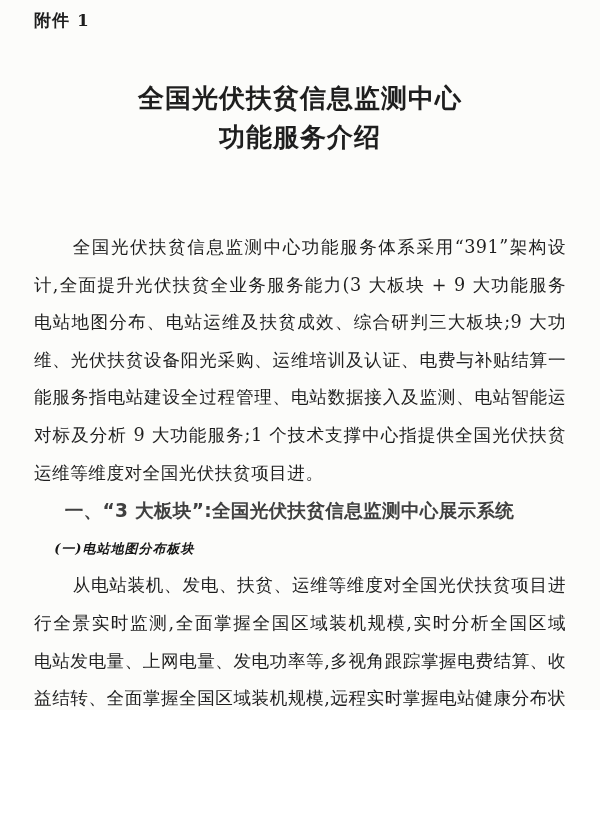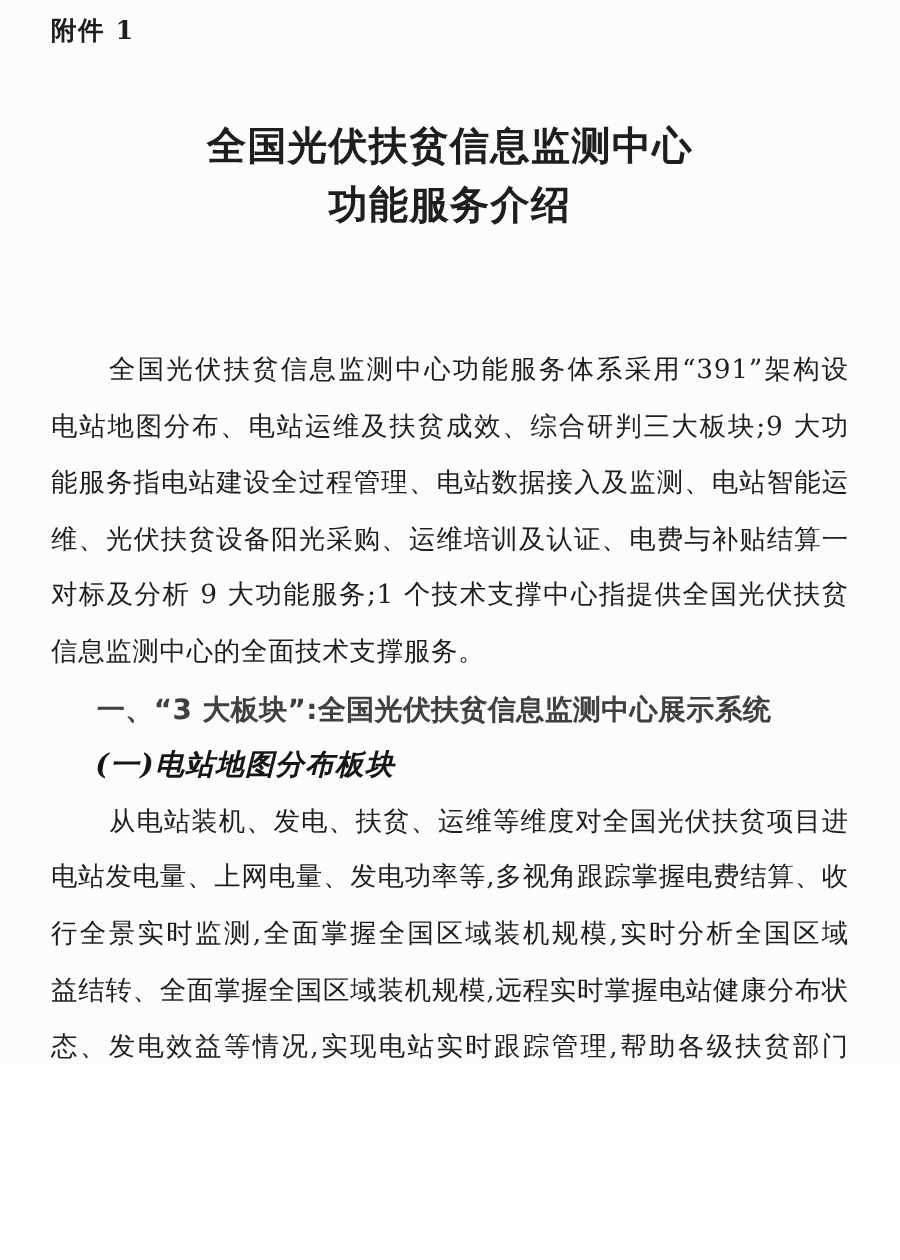--- a/index.html
+++ b/index.html
@@ -57,21 +57,21 @@
     font-size: 18.6px;
     color: #404040;
     text-align: left;
     text-align-last: left;
     text-indent: 1.65em;
     letter-spacing: 0.3px;
   }
   .line.h2line {
     font-weight: bold;
     font-style: italic;
-    font-size: 19px;
+    font-size: 13px;
     color: #161616;
     text-align: left;
     text-align-last: left;
     text-indent: 1.55em;
     letter-spacing: 1px;
   }
   .watermark {
     position: absolute;
     left: 469px;
     top: 750px;
@@ -101,32 +101,33 @@
 
   <div class="attachment">附件 1</div>
 
   <h1 class="title-block">
     <span class="title-line">全国光伏扶贫信息监测中心</span>
     <span class="title-line">功能服务介绍</span>
   </h1>
 
   <div class="content">
     <p class="line indent">全国光伏扶贫信息监测中心功能服务体系采用“391”架构设</p>
+    <p class="line">计,全面提升光伏扶贫全业务服务能力(3 大板块 + 9 大功能服务</p>
     <p class="line">电站地图分布、电站运维及扶贫成效、综合研判三大板块;9 大功</p>
+    <p class="line">维、光伏扶贫设备阳光采购、运维培训及认证、电费与补贴结算一</p>
     <p class="line">能服务指电站建设全过程管理、电站数据接入及监测、电站智能运</p>
-    <p class="line">维、光伏扶贫设备阳光采购、运维培训及认证、电费与补贴结算一</p>
     <p class="line">对标及分析 9 大功能服务;1 个技术支撑中心指提供全国光伏扶贫</p>
-    <p class="line short">信息监测中心的全面技术支撑服务。</p>
+    <p class="line short">运维等维度对全国光伏扶贫项目进。</p>
 
     <p class="line h1line">一、“3 大板块”:全国光伏扶贫信息监测中心展示系统</p>
     <p class="line h2line">(一)电站地图分布板块</p>
 
     <p class="line indent">从电站装机、发电、扶贫、运维等维度对全国光伏扶贫项目进</p>
+    <p class="line">行全景实时监测,全面掌握全国区域装机规模,实时分析全国区域</p>
     <p class="line">电站发电量、上网电量、发电功率等,多视角跟踪掌握电费结算、收</p>
-    <p class="line">行全景实时监测,全面掌握全国区域装机规模,实时分析全国区域</p>
     <p class="line">益结转、全面掌握全国区域装机规模,远程实时掌握电站健康分布状</p>
     <p class="line">态、发电效益等情况,实现电站实时跟踪管理,帮助各级扶贫部门</p>
     <p class="line short">精准管控。</p>
   </div>
 
   <div class="watermark">
     <span class="wm-icon"></span>
     <span>光伏资讯</span>
   </div>
 

